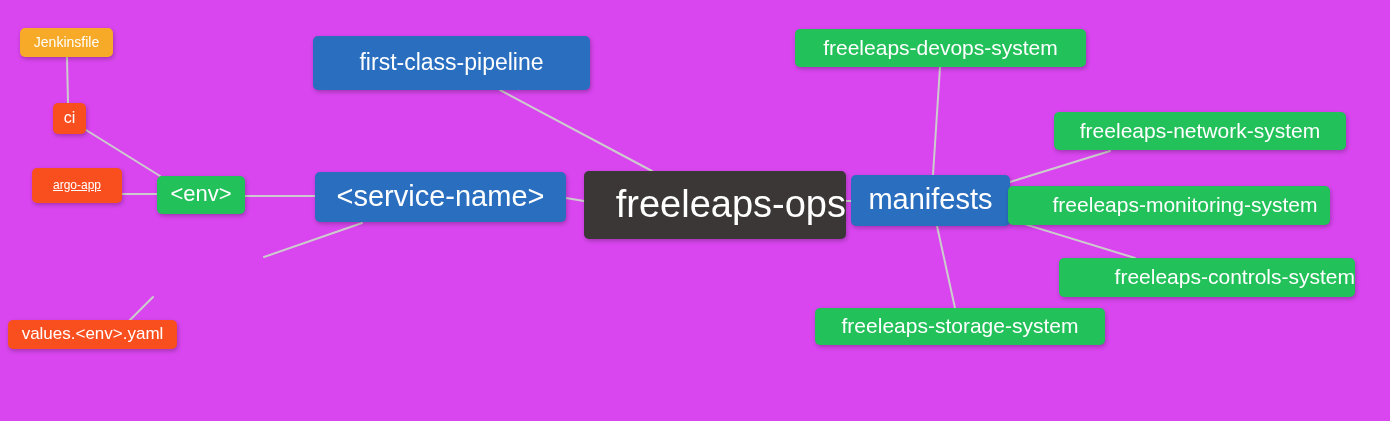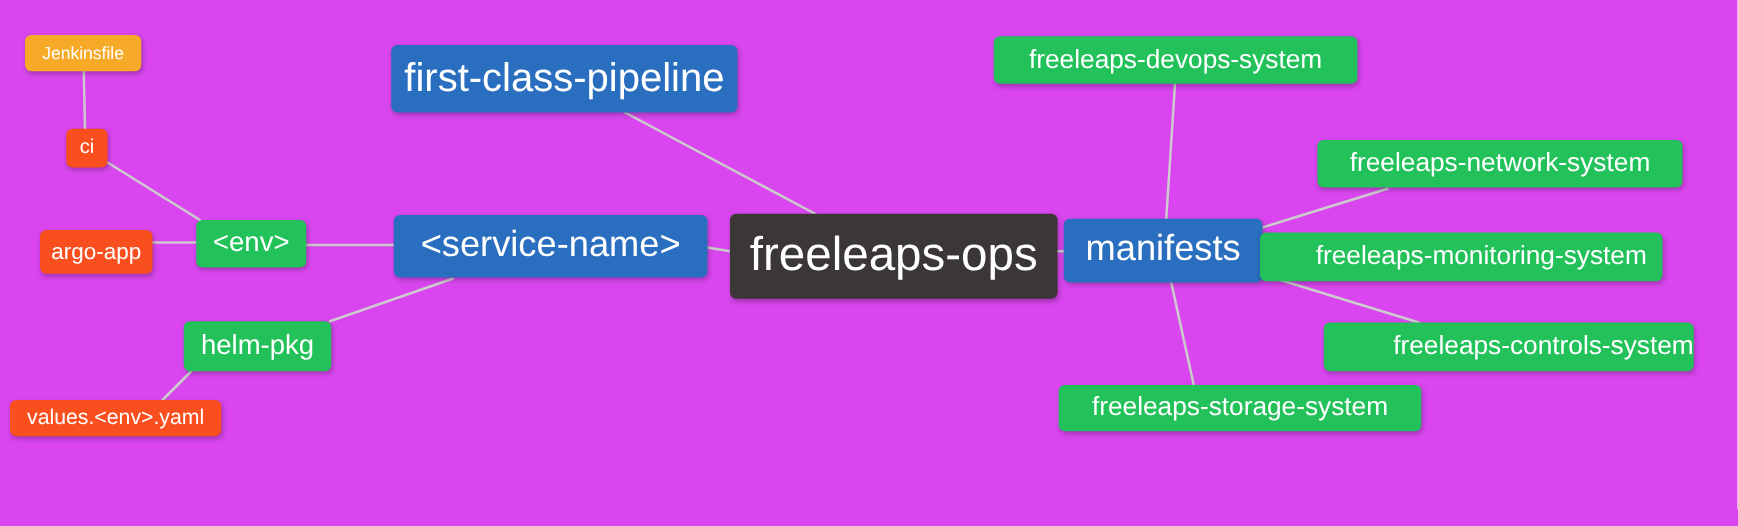--- a/index.html
+++ b/index.html
@@ -62,52 +62,49 @@
       <line x1="362" y1="223" x2="264" y2="257" stroke="#cccccc" stroke-width="2" stroke-linecap="round"></line>
       <line x1="153" y1="297" x2="117" y2="333" stroke="#cccccc" stroke-width="2" stroke-linecap="round"></line>
     </svg>
 
 <div class="node" style="left: 20px; top: 28px; width: 93px; height: 29px; background: rgb(247, 169, 40); font-size: 14px; color: rgb(255, 255, 255);">
       <span>Jenkinsfile</span>
     </div>
     <div class="node" style="left: 53px; top: 103px; width: 33px; height: 31px; background: rgb(249, 79, 31); font-size: 16px; color: rgb(255, 255, 255);">
       <span>ci</span>
     </div>
-    <div class="node" style="left: 32px; top: 184px; width: 90px; height: 35px; background: rgb(249, 79, 31); font-size: 18px; color: rgb(255, 255, 255);">
+    <div class="node" style="left: 32px; top: 168px; width: 90px; height: 35px; background: rgb(249, 79, 31); font-size: 12px; color: rgb(255, 255, 255); text-decoration: underline;">
       <span>argo-app</span>
     </div>
     <div class="node" style="left: 315px; top: 172px; width: 251px; height: 50px; background: rgb(42, 110, 192); font-size: 29px; color: rgb(255, 255, 255);">
       <span>&lt;service-name&gt;</span>
     </div>
     <div class="node" style="left: 157px; top: 176px; width: 88px; height: 38px; background: rgb(35, 193, 90); font-size: 22px; color: rgb(255, 255, 255);">
       <span>&lt;env&gt;</span>
     </div>
-    <div class="node" style="left: 313px; top: 36px; width: 277px; height: 54px; background: rgb(42, 110, 192); font-size: 32px; color: rgb(255, 255, 255);">
+    <div class="node" style="left: 313px; top: 36px; width: 277px; height: 54px; background: rgb(42, 110, 192); font-size: 23px; color: rgb(255, 255, 255);">
       <span>first-class-pipeline</span>
     </div>
-    <div class="node" style="left: 584px; top: 171px; width: 262px; height: 68px; background: rgb(58, 55, 54); font-size: 38px; color: rgb(255, 255, 255);">
+    <div class="node" style="left: 584px; top: 171px; width: 262px; height: 68px; background: rgb(58, 55, 54); font-size: 38px; color: rgb(255, 255, 255); justify-content: flex-end;">
       <span>freeleaps-ops</span>
     </div>
     <div class="node" style="left: 851px; top: 175px; width: 159px; height: 51px; background: rgb(42, 110, 192); font-size: 29px; color: rgb(255, 255, 255);">
       <span>manifests</span>
     </div>
     <div class="node" style="left: 795px; top: 29px; width: 291px; height: 38px; background: rgb(35, 193, 90); font-size: 21px; color: rgb(255, 255, 255); text-align: right;">
       <span>freeleaps-devops-system</span>
     </div>
     <div class="node" style="left: 1054px; top: 112px; width: 292px; height: 38px; background: rgb(35, 193, 90); font-size: 21px; color: rgb(255, 255, 255);">
       <span>freeleaps-network-system</span>
     </div>
     <div class="node" style="left: 1008px; top: 186px; width: 322px; height: 39px; background: rgb(35, 193, 90); font-size: 21px; color: rgb(255, 255, 255); padding-left: 32px;">
       <span>freeleaps-monitoring-system</span>
     </div>
     <div class="node" style="left: 1059px; top: 258px; width: 296px; height: 39px; background: rgb(35, 193, 90); font-size: 21px; color: rgb(255, 255, 255); justify-content: flex-end;">
       <span>freeleaps-controls-system</span>
     </div>
-    <div class="node" style="left: 815px; top: 308px; width: 290px; height: 37px; background: rgb(35, 193, 90); font-size: 21px; color: rgb(255, 255, 255); margin-left: 32px;">
+    <div class="node" style="left: 815px; top: 308px; width: 290px; height: 37px; background: rgb(35, 193, 90); font-size: 21px; color: rgb(255, 255, 255);">
       <span>freeleaps-storage-system</span>
-    </div>
-    <div class="node" style="left: 147px; top: 257px; width: 118px; height: 40px; background: rgb(35, 193, 90); font-size: 22px; color: rgb(255, 255, 255);">
-      <span>helm-pkg</span>
     </div>
     <div class="node" style="left: 8px; top: 320px; width: 169px; height: 29px; background: rgb(249, 79, 31); font-size: 17px; color: rgb(255, 255, 255);">
       <span>values.&lt;env&gt;.yaml</span>
     </div>
   </div>
 
 </body></html>

